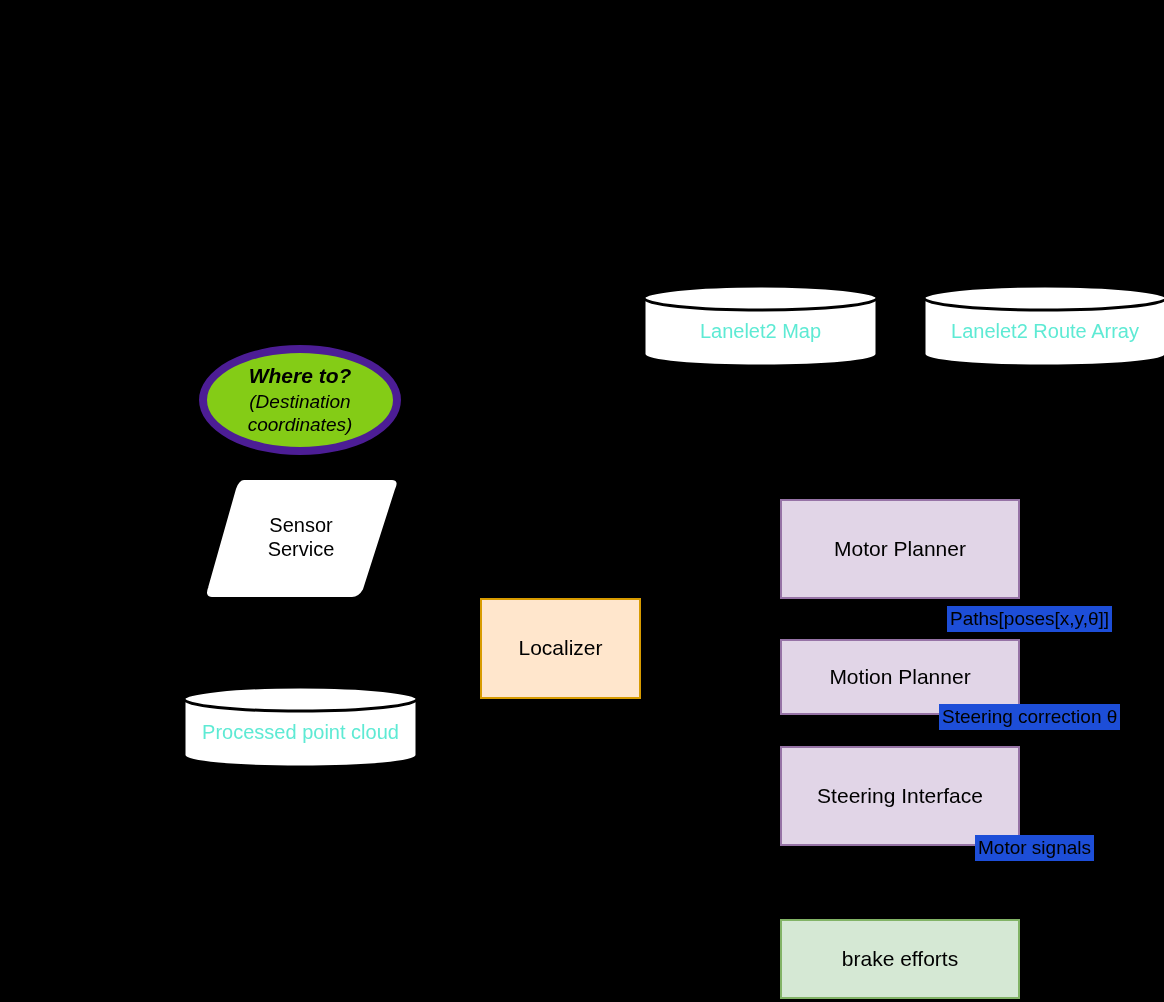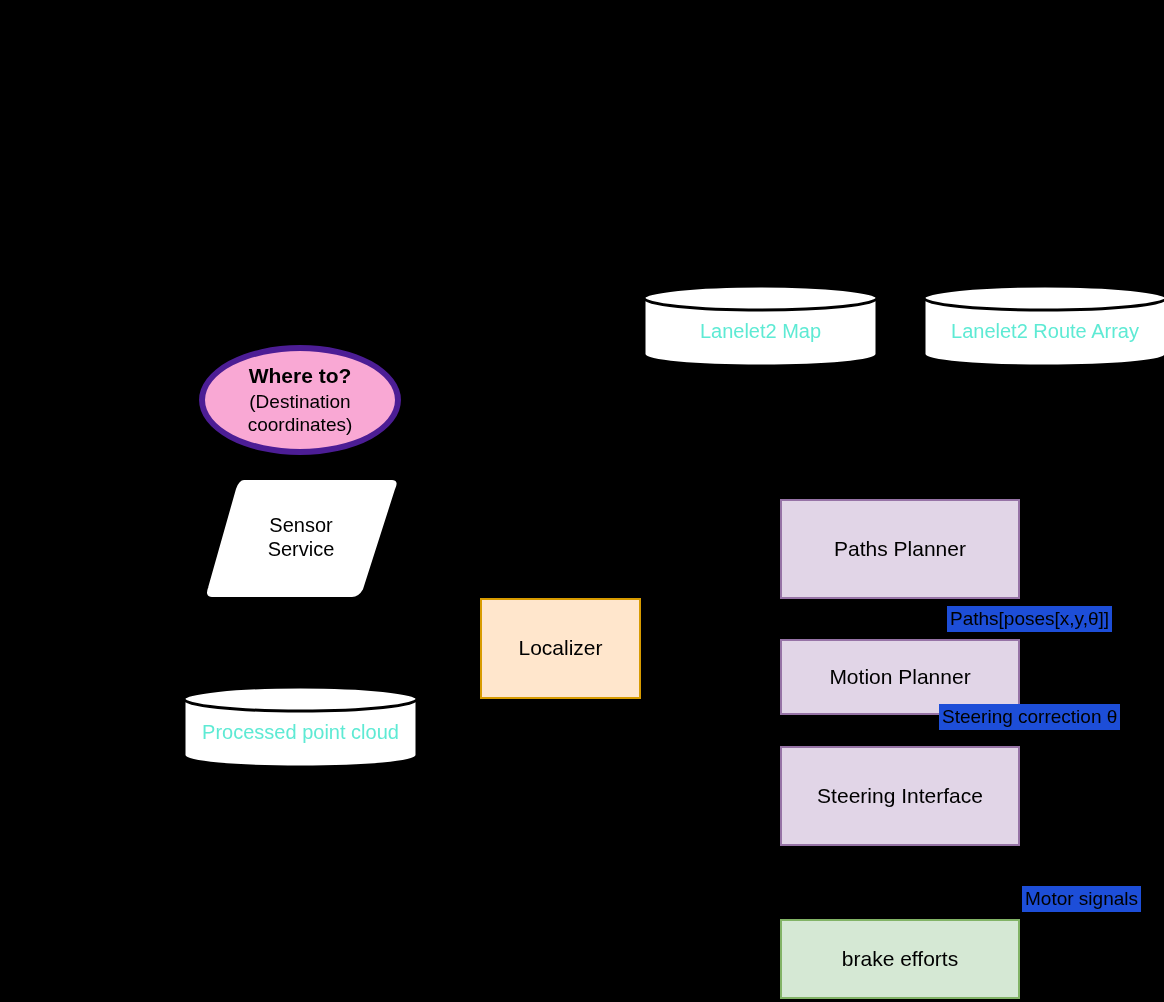--- a/index.html
+++ b/index.html
@@ -27,24 +27,25 @@
     color: #000000;
     line-height: 1.18;
   }
   
   #node-destination {
     left: 199px;
     top: 345px;
     width: 202px;
     height: 110px;
     border-radius: 50%;
-    background: #f9a8d4;
-    border: 6px solid #4c1d95;
+    background: #84cc16;
+    border: 8px solid #4c1d95;
     flex-direction: column;
     font-size: 19px;
+    font-style: italic;
   }
   #node-destination .line-strong {
     font-weight: bold;
     font-size: 21px;
     margin-bottom: 3px;
   }
   
   #node-sensor-service {
     left: 204px;
     top: 478px;
@@ -170,22 +171,21 @@
   #label-paths {
     left: 947px;
     top: 606px;
   }
   #label-steering-correction {
     left: 939px;
     top: 704px;
   }
   #label-motor-signals {
     left: 975px;
-    top: 886px;
-    margin-left: 47px;
+    top: 835px;
   }
 </style>
 </head>
 <body>
 
 <div id="canvas">
 
   <div class="node" id="node-destination">
     <div class="line-strong">Where to?</div>
     <div>(Destination</div>
@@ -224,21 +224,21 @@
 
   <div class="cylinder" id="node-lanelet2-route-array">
     <svg class="cyl-svg" viewBox="0 0 246 84" preserveAspectRatio="none">
       <path d="M 2 14 L 2 70 C 2 78 57 82 123 82 C 189 82 244 78 244 70 L 244 14 Z" fill="#ffffff" stroke="#000000" stroke-width="3"></path>
       <ellipse cx="123" cy="14" rx="121" ry="12" fill="#ffffff" stroke="#000000" stroke-width="3"></ellipse>
     </svg>
     <div class="cyl-label">Lanelet2 Route Array</div>
   </div>
 
   <div class="node rect-purple" id="node-path-planner">
-    <span>Paths Planner</span>
+    <span>Motor Planner</span>
   </div>
 
   <div class="edge-label" id="label-paths">Paths[poses[x,y,θ]]</div>
 
   <div class="node rect-purple" id="node-motion-planner">
     <span>Motion Planner</span>
   </div>
 
   <div class="edge-label" id="label-steering-correction">Steering correction θ</div>
 

